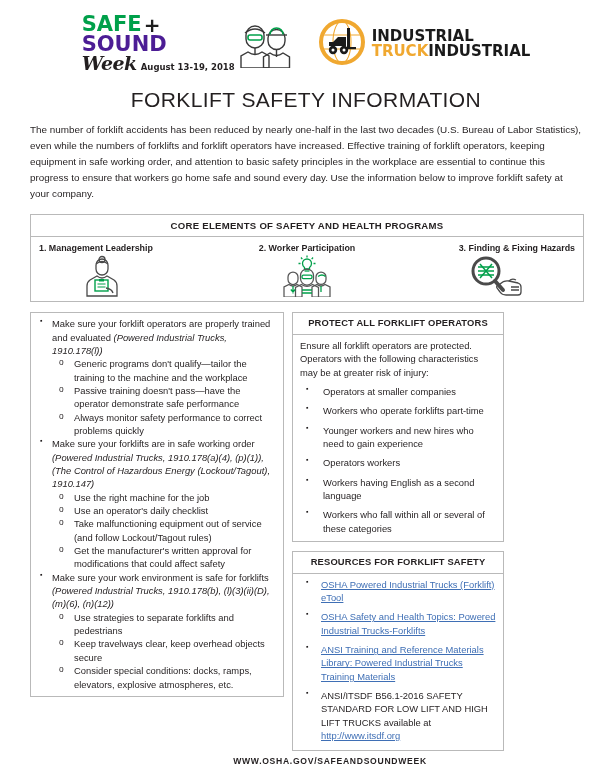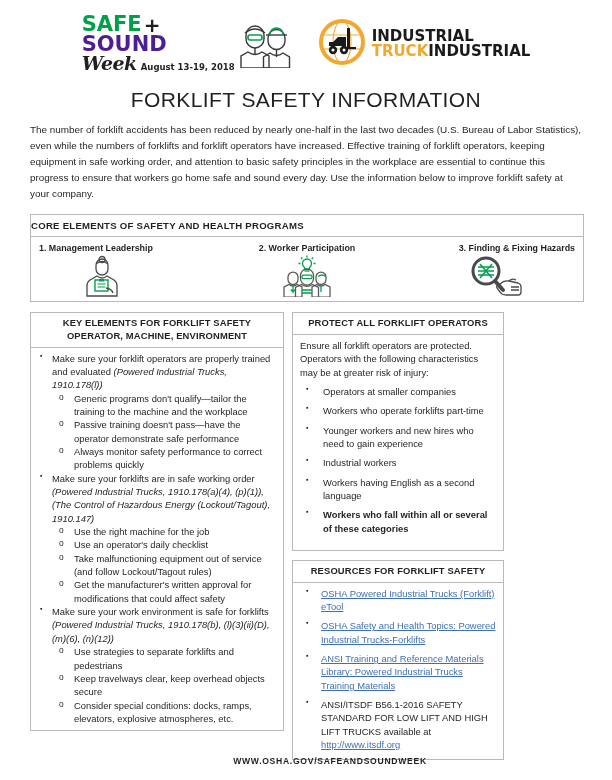--- a/index.html
+++ b/index.html
@@ -128,21 +128,21 @@
     color: #231f20;
   }
 
   
   .core-box {
     margin: 12px 28px 0 30px;
     border: 1px solid #b9b9b9;
     box-sizing: border-box;
   }
   .core-title {
-    text-align: left;
+    text-align: center;
     font-size: 9.6px;
     font-weight: bold;
     letter-spacing: 0.25px;
     padding: 5px 0 5px 0;
     border-bottom: 1px solid #b9b9b9;
     color: #231f20;
   }
   .core-cols {
     display: flex;
   }
@@ -235,21 +235,21 @@
     position: absolute;
     left: 7px;
     top: 0px;
     font-size: 8.4px;
     color: #231f20;
   }
   .cite { font-style: italic; }
 
   
   ul.spaced > li { margin-bottom: 6px; }
-  ul.spaced > li:last-child { margin-bottom: 10px; font-weight: bold; }
+  ul.spaced > li:last-child { margin-bottom: 1px; }
   ul.spaced > li::before { left: 9px; }
   ul.spaced > li { padding-left: 26px; }
 
   .lead-text { margin: 0 0 6px 3px; }
 
   
   ul.res { list-style: none; margin: 0; padding: 0; }
   ul.res > li {
     position: relative;
     padding-left: 24px;
@@ -437,24 +437,20 @@
       </div>
     </div>
 
   </div>
 </div>
 
 <div class="body-cols">
 
   <div class="col-left">
     <div class="panel">
-      <div class="panel-title">
-        <div>KEY ELEMENTS FOR FORKLIFT SAFETY</div>
-        <div>OPERATOR, MACHINE, ENVIRONMENT</div>
-      </div>
       <div class="panel-body">
         <ul class="lvl1">
 
           <li>
             <span>Make sure your forklift operators are properly trained and evaluated </span><span class="cite">(Powered Industrial Trucks, 1910.178(l))</span>
             <ul class="lvl2">
               <li>Generic programs don't qualify—tailor the training to the machine and the workplace</li>
               <li>Passive training doesn't pass—have the operator demonstrate safe performance</li>
               <li>Always monitor safety performance to correct problems quickly</li>
             </ul>
@@ -487,21 +483,21 @@
   <div class="col-right">
 
     <div class="panel">
       <div class="panel-title">PROTECT ALL FORKLIFT OPERATORS</div>
       <div class="panel-body">
         <div class="lead-text">Ensure all forklift operators are protected. Operators with the following characteristics may be at greater risk of injury:</div>
         <ul class="lvl1 spaced">
           <li>Operators at smaller companies</li>
           <li>Workers who operate forklifts part-time</li>
           <li>Younger workers and new hires who need to gain experience</li>
-          <li>Industrial workers</li>
+          <li>Operators workers</li>
           <li>Workers having English as a second language</li>
           <li>Workers who fall within all or several of these categories</li>
         </ul>
       </div>
     </div>
 
     <div class="panel">
       <div class="panel-title">RESOURCES FOR FORKLIFT SAFETY</div>
       <div class="panel-body">
         <ul class="res">

